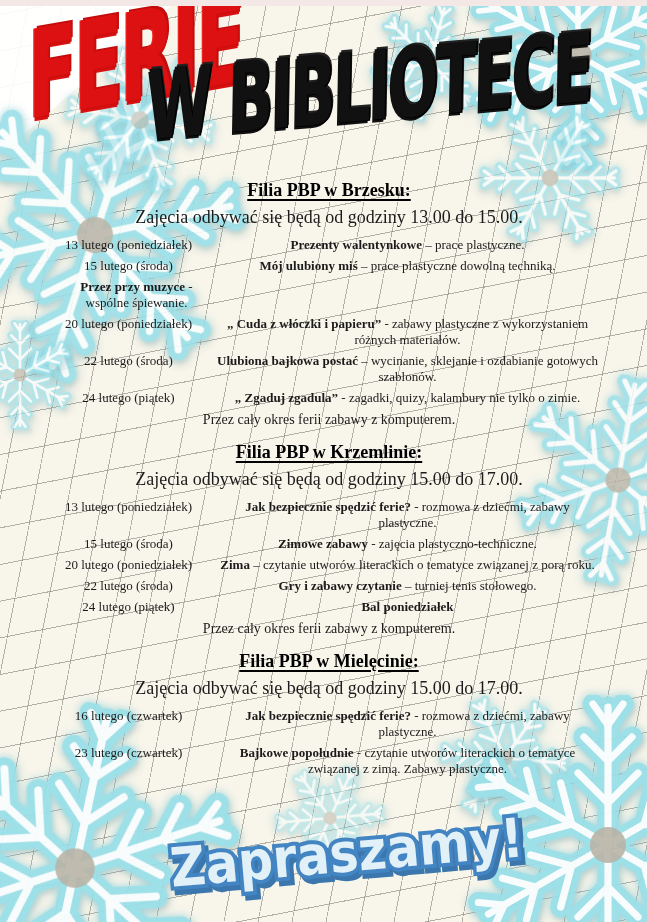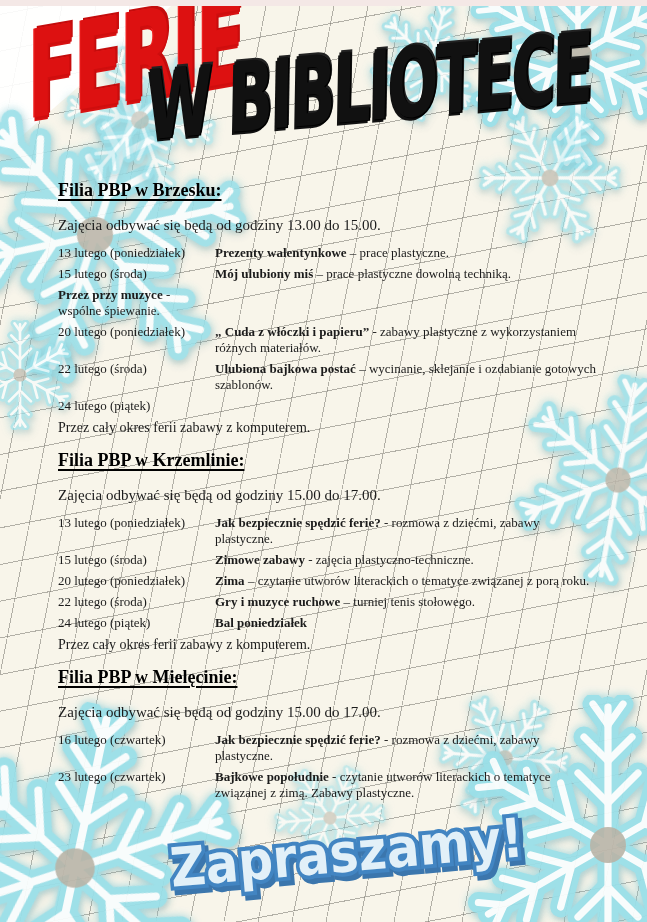--- a/index.html
+++ b/index.html
@@ -45,26 +45,26 @@
   .title-black{
     position:absolute; left:148px; top:58px; z-index:4;
     font-family:"DejaVu Sans", sans-serif; font-weight:bold;
     font-size:96px; line-height:1; color:#111; letter-spacing:-4px;
     transform: rotate(-5deg) skewX(-6deg) scaleX(.62); transform-origin:left top;
     text-shadow: 2px 1px 0 #000, -2px 3px 0 #111, 3px -2px 0 #222;
     white-space:nowrap;
   }
   
   .content{position:absolute; left:58px; top:180px; width:542px; z-index:5;}
-  .section{margin-bottom:14px;}
+  .section{margin-bottom:14px;text-align:center;}
   .section h2{
     margin:0 0 8px 0; font-size:18px; font-weight:bold; color:#000;
     text-decoration:underline; text-decoration-thickness:2px; text-underline-offset:3px;
   }
-  .intro{margin:16px 0 12px 0; font-size:15px; line-height:16px;}
+  .intro{margin:0 0 12px 0; font-size:18px; line-height:16px;}
   .rows{margin:0;}
   .row{display:grid; grid-template-columns:157px 1fr; margin-bottom:5px; font-size:13px; line-height:16px;}
   .date{padding-right:16px;}
   .desc .b{font-weight:bold;}
   .outro{margin:6px 0 0 0; font-size:14px; line-height:16px;}
   
   .cta-wrap{
     position:absolute; left:168px; top:842px; z-index:6;
     transform: rotate(-5deg) scaleX(.9); transform-origin:left top;
     font-family:"DejaVu Sans", sans-serif; font-weight:bold; font-size:54px; line-height:1;
@@ -169,20 +169,21 @@
         <div class="row">
           <div class="date">20 lutego (poniedziałek)</div>
           <div class="desc"><span class="b">„ Cuda z włóczki i papieru”</span><span> - zabawy plastyczne z wykorzystaniem różnych materiałów.</span></div>
         </div>
         <div class="row">
           <div class="date">22 lutego (środa)</div>
           <div class="desc"><span class="b">Ulubiona bajkowa postać</span><span> – wycinanie, sklejanie i ozdabianie gotowych szablonów.</span></div>
         </div>
         <div class="row">
           <div class="date">24 lutego (piątek)</div>
+          <div class="desc"><span class="b">„ Zgaduj zgadula”</span><span> - zagadki, quizy, kalambury nie tylko o zimie.</span></div>
         </div>
       </div>
       <p class="outro">Przez cały okres ferii zabawy z komputerem.</p>
     </div>
 
     <div class="section">
       <h2>Filia PBP w Krzemlinie:</h2>
       <p class="intro">Zajęcia odbywać się będą od godziny 15.00 do 17.00.</p>
       <div class="rows">
         <div class="row">
@@ -192,21 +193,21 @@
         <div class="row">
           <div class="date">15 lutego (środa)</div>
           <div class="desc"><span class="b">Zimowe zabawy</span><span> - zajęcia plastyczno-techniczne.</span></div>
         </div>
         <div class="row">
           <div class="date">20 lutego (poniedziałek)</div>
           <div class="desc"><span class="b">Zima</span><span> – czytanie utworów literackich o tematyce związanej z porą roku.</span></div>
         </div>
         <div class="row">
           <div class="date">22 lutego (środa)</div>
-          <div class="desc"><span class="b">Gry i muzyce ruchowe</span><span> – turniej tenis stołowego.</span></div>
+          <div class="desc"><span class="b">Gry i zabawy czytanie</span><span> – turniej tenis stołowego.</span></div>
         </div>
         <div class="row">
           <div class="date">24 lutego (piątek)</div>
           <div class="desc"><span class="b">Bal poniedziałek</span><span></span></div>
         </div>
       </div>
       <p class="outro">Przez cały okres ferii zabawy z komputerem.</p>
     </div>
 
     <div class="section">

